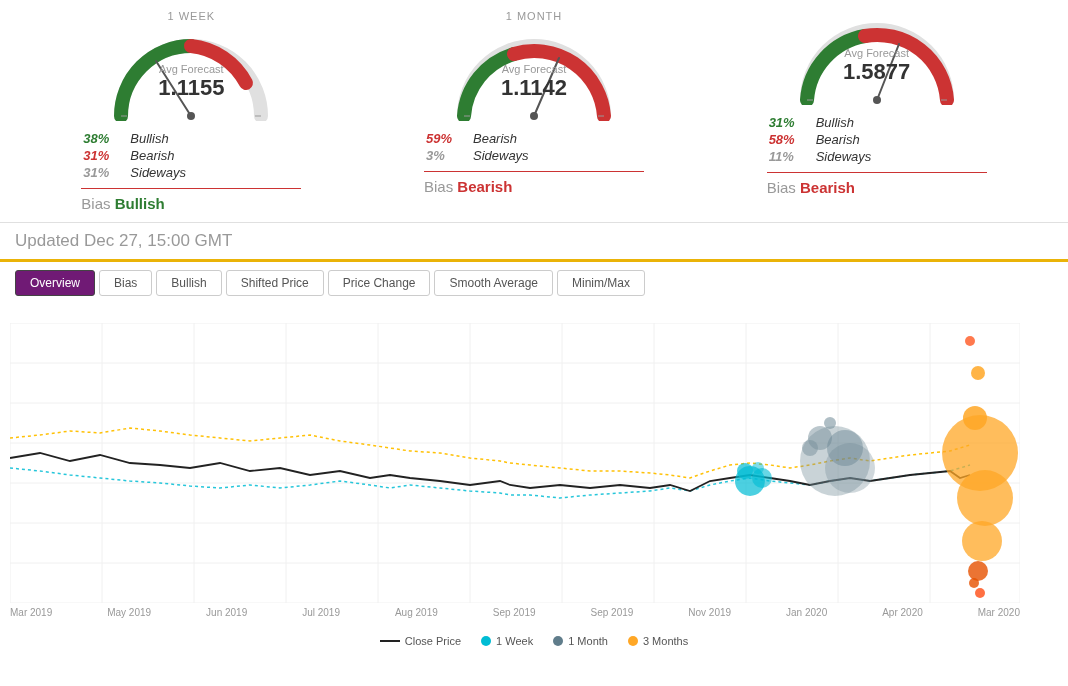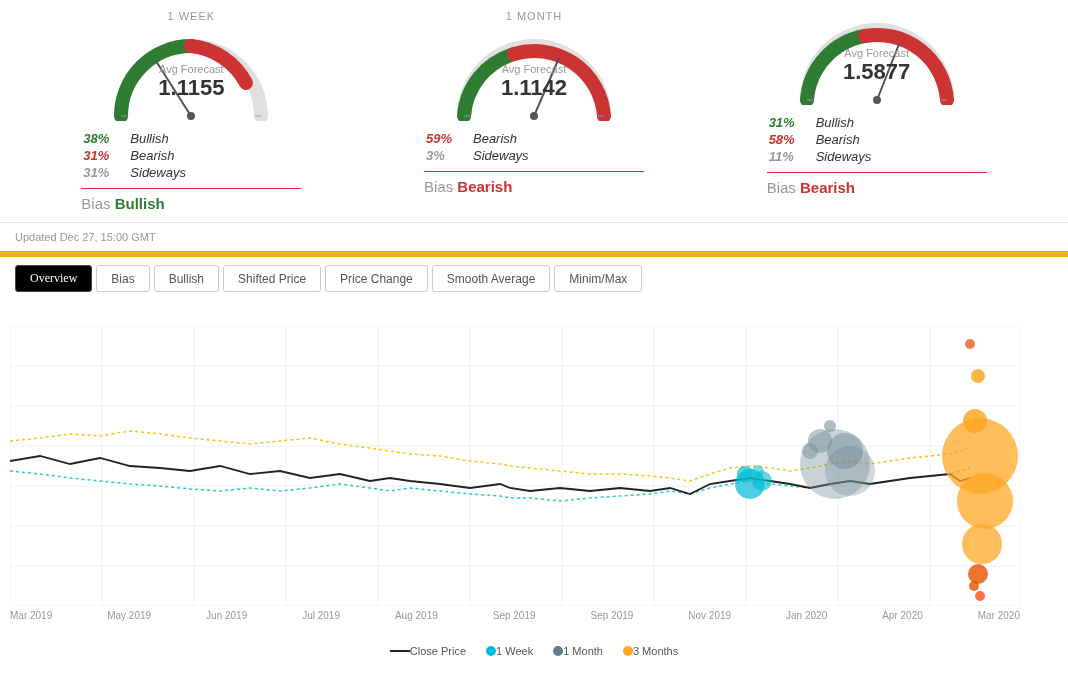--- a/index.html
+++ b/index.html
@@ -79,66 +79,66 @@
       width: 220px;
       margin: 6px auto 0;
       text-align: left;
       font-size: 15px;
     }
 
     .bias-row .bias-label { color: #999; }
 
     .update-bar {
       padding: 8px 15px;
-      font-size: 11px;
+      font-size: 17px;
       color: #999;
-      border-bottom: 6px solid #eab308;
+      border-bottom: 3px solid #eab308;
     }
 
     .tabs-bar {
       display: flex;
       gap: 4px;
       padding: 8px 15px;
     }
 
     .tab-btn {
       padding: 5px 14px;
       border: 1px solid #ccc;
       background: #fff;
       cursor: pointer;
       font-size: 12px;
       border-radius: 3px;
       color: #555;
     }
 
     .tab-btn.active {
-      background: #000000;
+      background: #701a75;
       color: #fff;
       border-color: #444;
-      font-family: Liberation Serif, serif;
     }
 
     .chart-area {
       position: relative;
       width: 100%;
       padding: 10px 10px 0 10px;
     }
 
     .legend-row {
       display: flex;
       justify-content: center;
       gap: 20px;
       padding: 8px 0 10px;
       font-size: 11px;
       color: #555;
     }
 
     .legend-item {
       display: flex;
       align-items: center;
+      gap: 5px;
     }
   </style>
 </head>
 <body>
 
 <div class="top-section">
 
   <div class="forecast-card">
     <div class="period-label">1 WEEK</div>
     <div class="gauge-container">
@@ -267,21 +267,21 @@
   <button class="tab-btn active">Overview</button>
   <button class="tab-btn">Bias</button>
   <button class="tab-btn">Bullish</button>
   <button class="tab-btn">Shifted Price</button>
   <button class="tab-btn">Price Change</button>
   <button class="tab-btn">Smooth Average</button>
   <button class="tab-btn">Minim/Max</button>
 </div>
 
 <div class="chart-area">
-  <div style="position:relative; width:1048px; margin:16px auto;">
+  <div style="position:relative; width:1048px; margin:9px auto;">
     <svg width="1010" height="280" style="display:block;">
 
       <line x1="0" y1="0" x2="1010" y2="0" stroke="#f0f0f0" stroke-width="1"></line>
       <line x1="0" y1="40" x2="1010" y2="40" stroke="#f0f0f0" stroke-width="1"></line>
       <line x1="0" y1="80" x2="1010" y2="80" stroke="#f0f0f0" stroke-width="1"></line>
       <line x1="0" y1="120" x2="1010" y2="120" stroke="#f0f0f0" stroke-width="1"></line>
       <line x1="0" y1="160" x2="1010" y2="160" stroke="#f0f0f0" stroke-width="1"></line>
       <line x1="0" y1="200" x2="1010" y2="200" stroke="#f0f0f0" stroke-width="1"></line>
       <line x1="0" y1="240" x2="1010" y2="240" stroke="#f0f0f0" stroke-width="1"></line>
       <line x1="0" y1="280" x2="1010" y2="280" stroke="#f0f0f0" stroke-width="1"></line>

